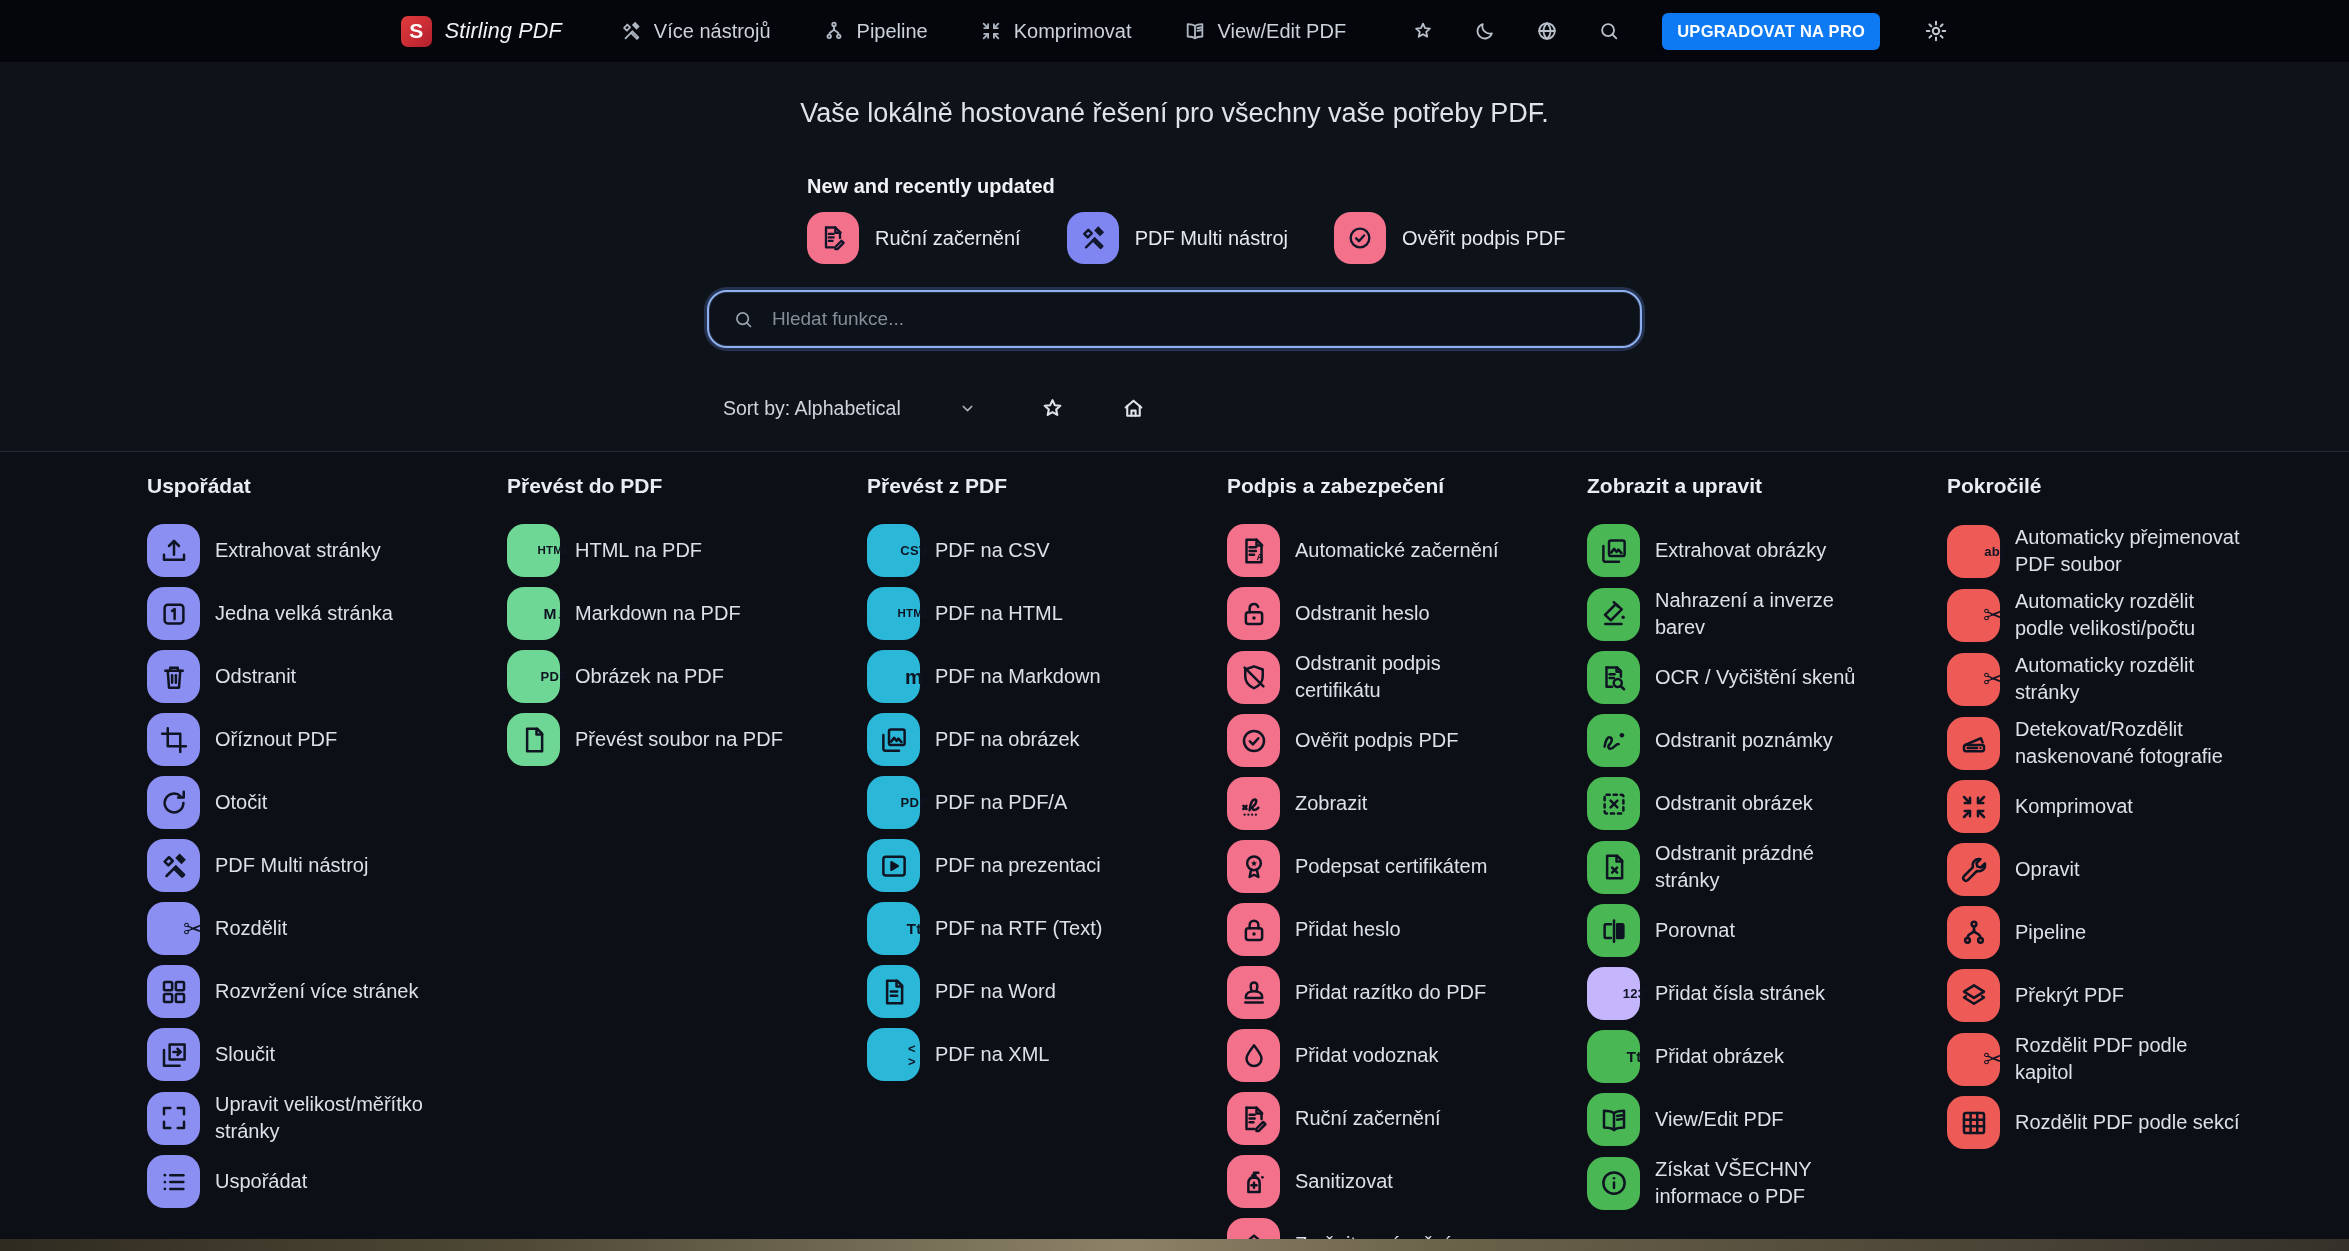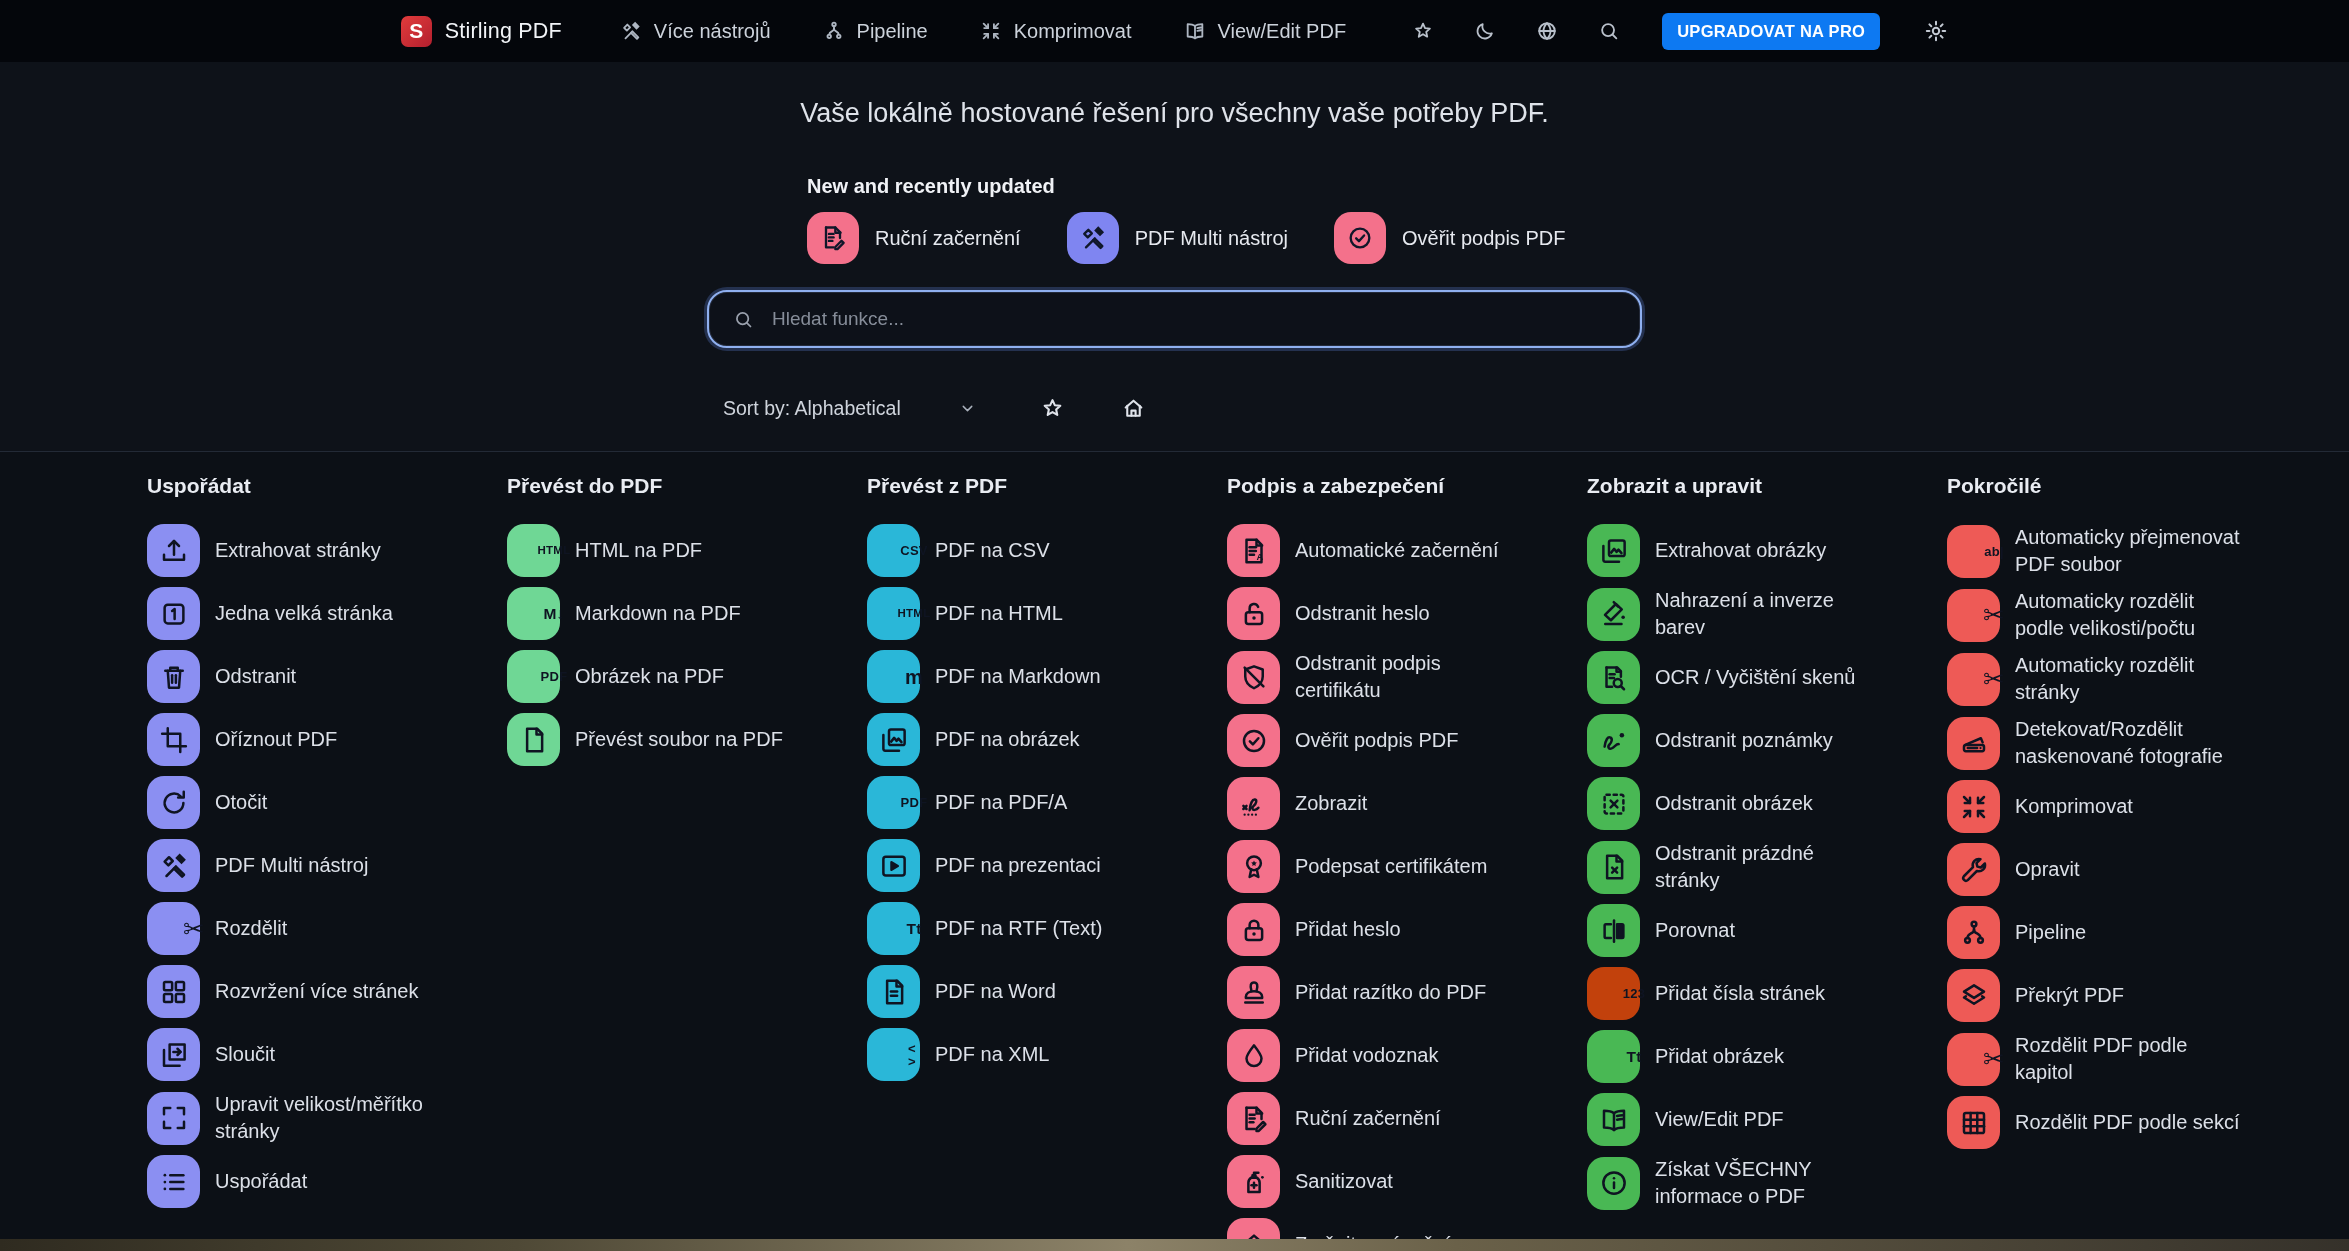--- a/index.html
+++ b/index.html
@@ -12,21 +12,21 @@
   
   .navbar{
     height:62px;background:#04060b;display:flex;align-items:center;justify-content:center;
     gap:0;
   }
   .brand{display:flex;align-items:center;gap:13px;margin-right:58px;}
   .brand-logo{
     width:31px;height:31px;border-radius:7px;background:linear-gradient(135deg,#e23c3c,#b31f2e);
     color:#fff;font-weight:700;font-size:21px;display:flex;align-items:center;justify-content:center;
   }
-  .brand-name{color:#f2f4f8;font-size:21.5px;font-weight:500;letter-spacing:.2px;}
+  .brand-name{color:#f2f4f8;font-size:21.5px;font-weight:500;letter-spacing:.2px;font-style:italic;}
   .nav-items{display:flex;align-items:center;gap:52px;margin-right:66px;}
   .nav-item{display:flex;align-items:center;gap:12px;cursor:pointer;}
   .nav-item .ic{width:22px;height:22px;color:#aeb6c2;}
   .nav-item .lbl{color:#ccd2db;font-size:20px;}
   .nav-iconbtns{display:flex;align-items:center;gap:40px;margin-right:42px;}
   .nav-iconbtns .ic{width:22px;height:22px;color:#b9c0cb;cursor:pointer;}
   .upgrade-btn{
     background:#0d79f2;color:#fff;font-weight:700;font-size:16.5px;letter-spacing:.3px;
     border:none;border-radius:6px;padding:9px 15px;cursor:pointer;margin-right:44px;
   }
@@ -757,21 +757,21 @@
               <svg viewBox="0 0 24 24">
                 <path d="M12 3.5v17"></path>
                 <path d="M9.5 6.5H5.5a1 1 0 0 0-1 1v9a1 1 0 0 0 1 1h4"></path>
                 <path d="M14.5 6.5h4a1 1 0 0 1 1 1v9a1 1 0 0 1-1 1h-4z" fill="currentColor"></path>
               </svg>
             </span>
           </div>
           <span class="tool-label">Porovnat</span>
         </div>
         <div class="tool-item">
-          <div class="tool-icon" style="background: #c2410c;">
+          <div class="tool-icon" style="background: #c4b5fd;">
             <span class="glyph" style="font-size: 13px;">123</span>
           </div>
           <span class="tool-label">Přidat čísla stránek</span>
         </div>
         <div class="tool-item">
           <div class="tool-icon" style="background: rgb(73, 184, 84);">
             <span class="glyph" style="font-size: 15.5px;">Tt</span>
           </div>
           <span class="tool-label">Přidat obrázek</span>
         </div>

